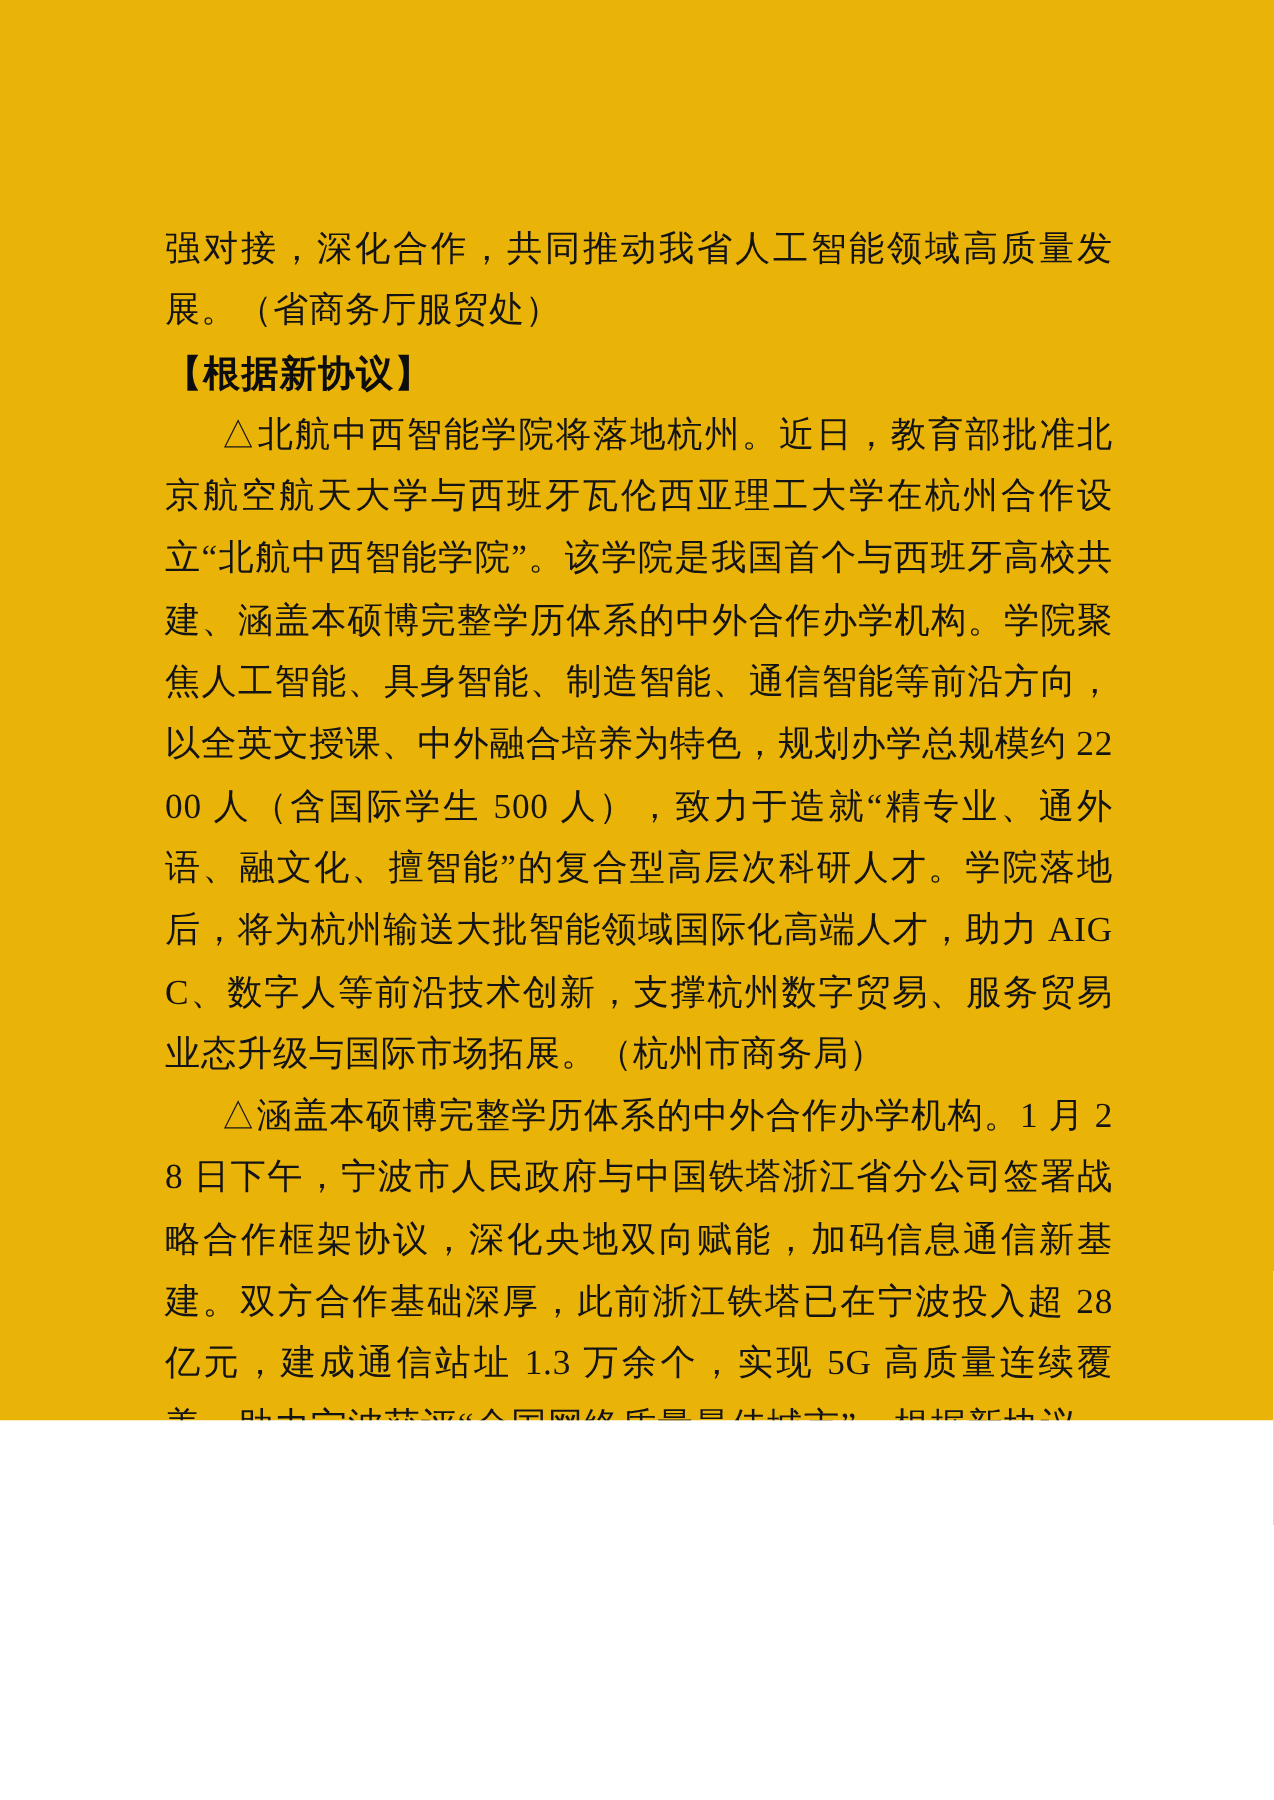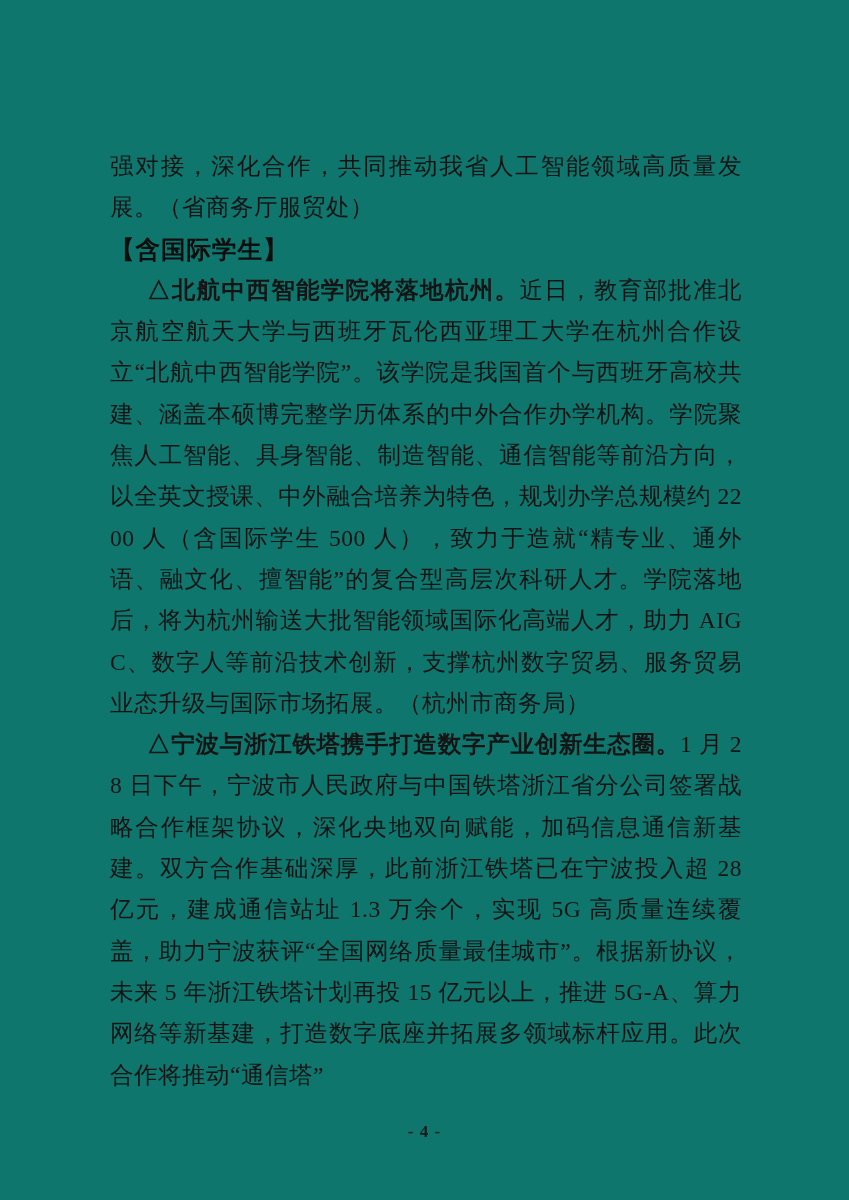--- a/index.html
+++ b/index.html
@@ -3,22 +3,22 @@
 <meta charset="utf-8">
 <style>
   html, body {
     margin: 0;
     padding: 0;
     background: #ffffff;
   }
   .page {
     position: relative;
     width: 849px;
-    height: 1200px;
-    background: #0f766e;
+    height: 947px;
+    background: #eab308;
     overflow: hidden;
     font-family: "Liberation Serif", serif;
     color: #141414;
   }
   .content {
     position: absolute;
     left: 110px;
     top: 146px;
     width: 632px;
   }
@@ -28,21 +28,21 @@
     line-height: 41.3px;
     text-align: justify;
     text-justify: inter-ideograph;
     letter-spacing: 0.5px;
     word-break: break-all;
   }
   .para.indent {
     text-indent: 37px;
   }
   .lead {
-    font-weight: bold;
+    font-weight: normal;
     font-family: "Liberation Serif", serif;
   }
   .section-heading {
     margin: 0;
     font-family: "Liberation Sans", sans-serif;
     font-weight: bold;
     font-size: 24.5px;
     line-height: 41.3px;
     color: #0d0d0d;
     letter-spacing: 1px;
@@ -61,22 +61,22 @@
   }
 </style>
 </head>
 <body>
 
 <div class="page">
   <div class="content">
 
     <p class="para">强对接，深化合作，共同推动我省人工智能领域高质量发展。（省商务厅服贸处）</p>
 
-    <h2 class="section-heading">【含国际学生】</h2>
+    <h2 class="section-heading">【根据新协议】</h2>
 
     <p class="para indent"><span class="lead">△北航中西智能学院将落地杭州。</span><span>近日，教育部批准北京航空航天大学与西班牙瓦伦西亚理工大学在杭州合作设立“北航中西智能学院”。该学院是我国首个与西班牙高校共建、涵盖本硕博完整学历体系的中外合作办学机构。学院聚焦人工智能、具身智能、制造智能、通信智能等前沿方向，以全英文授课、中外融合培养为特色，规划办学总规模约 2200 人（含国际学生 500 人），致力于造就“精专业、通外语、融文化、擅智能”的复合型高层次科研人才。学院落地后，将为杭州输送大批智能领域国际化高端人才，助力 AIGC、数字人等前沿技术创新，支撑杭州数字贸易、服务贸易业态升级与国际市场拓展。（杭州市商务局）</span></p>
 
-    <p class="para indent"><span class="lead">△宁波与浙江铁塔携手打造数字产业创新生态圈。</span><span>1 月 28 日下午，宁波市人民政府与中国铁塔浙江省分公司签署战略合作框架协议，深化央地双向赋能，加码信息通信新基建。双方合作基础深厚，此前浙江铁塔已在宁波投入超 28 亿元，建成通信站址 1.3 万余个，实现 5G 高质量连续覆盖，助力宁波获评“全国网络质量最佳城市”。根据新协议，未来 5 年浙江铁塔计划再投 15 亿元以上，推进 5G-A、算力网络等新基建，打造数字底座并拓展多领域标杆应用。此次合作将推动“通信塔”</span></p>
+    <p class="para indent"><span class="lead">△涵盖本硕博完整学历体系的中外合作办学机构。</span><span>1 月 28 日下午，宁波市人民政府与中国铁塔浙江省分公司签署战略合作框架协议，深化央地双向赋能，加码信息通信新基建。双方合作基础深厚，此前浙江铁塔已在宁波投入超 28 亿元，建成通信站址 1.3 万余个，实现 5G 高质量连续覆盖，助力宁波获评“全国网络质量最佳城市”。根据新协议，未来 5 年浙江铁塔计划再投 15 亿元以上，推进 5G-A、算力网络等新基建，打造数字底座并拓展多领域标杆应用。此次合作将推动“通信塔”</span></p>
 
   </div>
 
   <div class="page-number">- 4 -</div>
 </div>
 
 </body></html>

